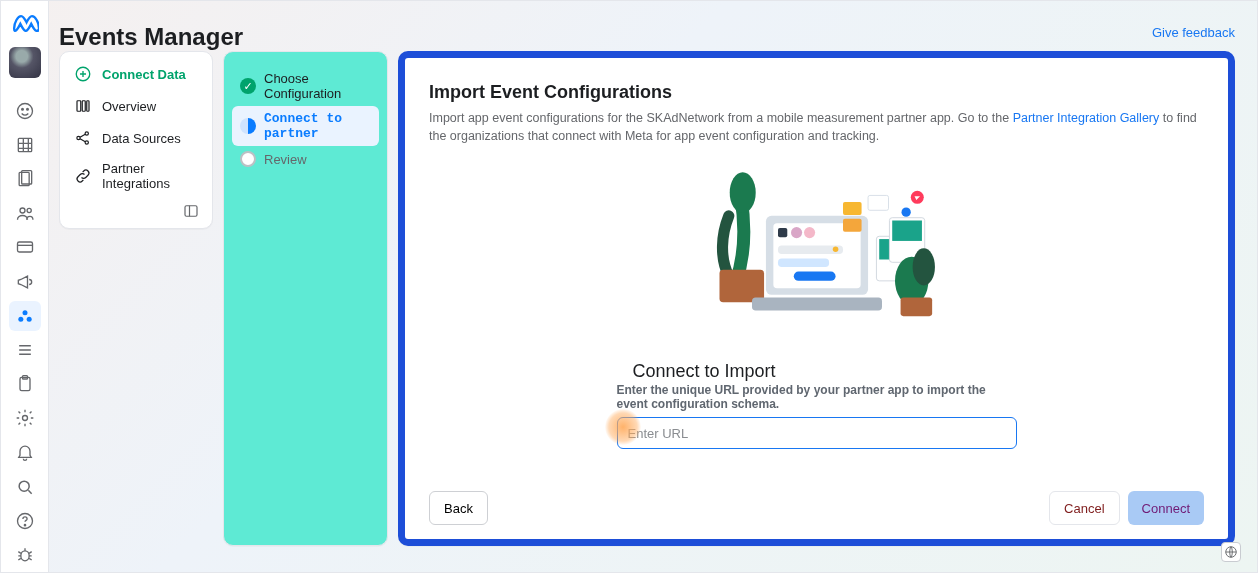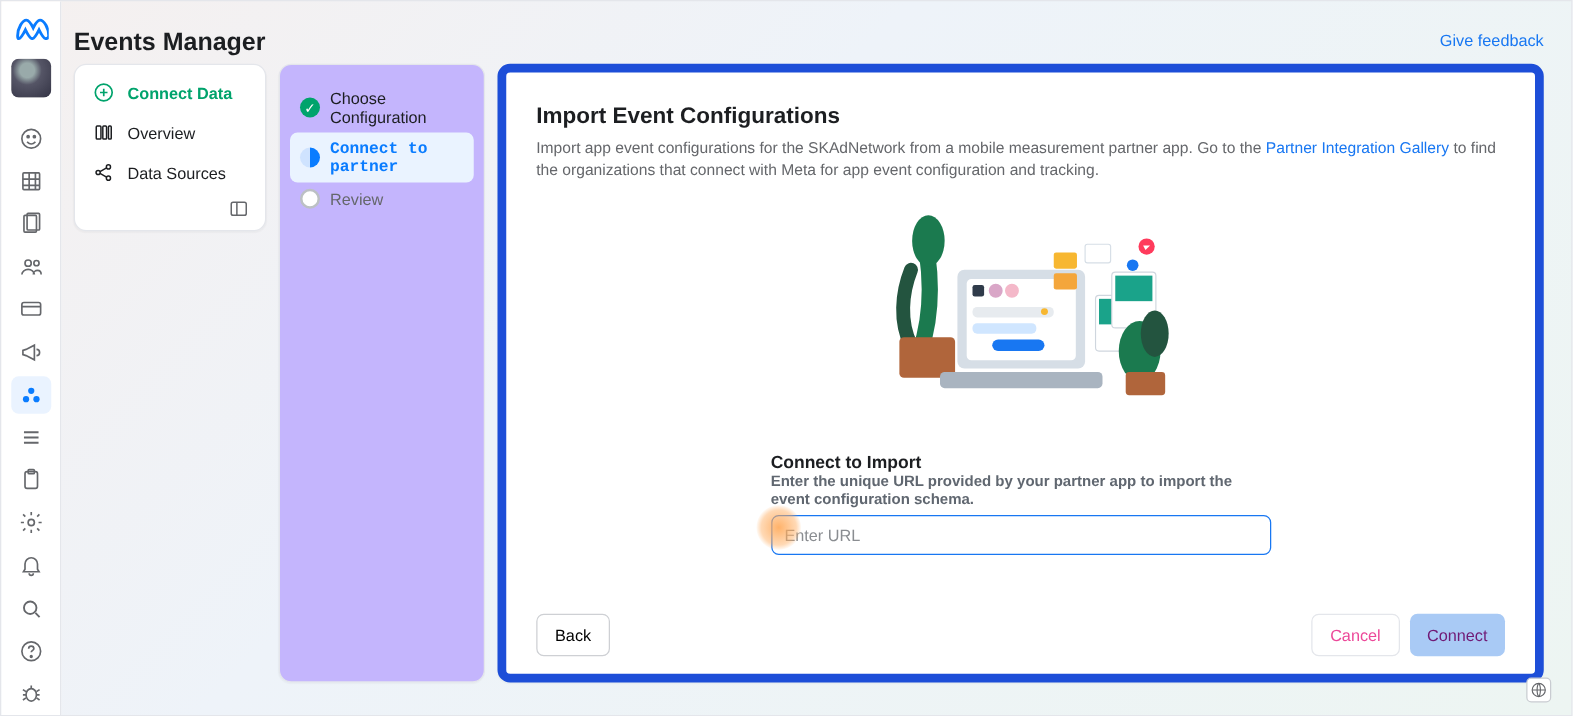--- a/index.html
+++ b/index.html
@@ -23,21 +23,21 @@
   }
   .rail .logo { width:28px; height:28px; display:flex; align-items:center; justify-content:center; margin-bottom:12px;}
   .rail .avatar { width:32px; height:32px; border-radius:6px; background:#444; background-image:radial-gradient(circle at 40% 30%, #9aa 20%, #556 40%, #334 100%); margin-bottom:16px;}
   .rail .ritem { width:32px; height:32px; display:flex; align-items:center; justify-content:center; color:#65676b; margin:2px 0; border-radius:6px; cursor:pointer;}
   .rail .ritem.active { background:#eaf3ff; color:#0a7cff;}
   .rail .ritem svg { width:20px; height:20px; }
   .rail .spacer { flex:1; }
   
   .page-title {
     position:absolute; left:58px; top:22px;
-    font-size:20px; font-weight:700; color:#1c1e21;
+    font-size:24px; font-weight:700; color:#1c1e21;
   }
   .feedback {
     position:absolute; right:22px; top:24px;
     font-size:13px; color:#1877f2; cursor:pointer;
   }
   
   .sidenav {
     position:absolute; left:58px; top:50px;
     width:154px;
     background:#fff; border:1px solid #e4e6eb; border-radius:10px;
@@ -47,21 +47,21 @@
   .sidenav .item { display:flex; align-items:center; gap:10px; padding:7px 8px; font-size:13px; color:#1c1e21; border-radius:6px; cursor:pointer;}
   .sidenav .item.green { color:#00a36c; font-weight:600;}
   .sidenav .item .ic { width:18px; height:18px; display:flex; align-items:center; justify-content:center; color:inherit;}
   .sidenav .item svg { width:18px; height:18px; }
   .sidenav .collapse { display:flex; justify-content:flex-end; padding:4px 6px 0 0;}
   .sidenav .collapse svg{ width:18px;height:18px;color:#65676b;}
   
   .stepper {
     position:absolute; left:222px; top:50px;
     width:165px; height:495px;
-    background:#c4b5fd; border:1px solid #e4e6eb; border-radius:10px;
+    background:#5eead4; border:1px solid #e4e6eb; border-radius:10px;
     padding:14px 8px;
     box-shadow: 0 1px 1px rgba(0,0,0,0.03);
   }
   .step { display:flex; align-items:center; gap:8px; font-size:13px; padding:5px 8px; border-radius:6px;}
   .step .bullet { width:16px; height:16px; border-radius:50%; display:flex; align-items:center; justify-content:center; flex-shrink:0;}
   .step.done .bullet { background:#00a36c; color:#fff; }
   .step.done .bullet::after{ content:"✓"; font-size:11px; }
   .step.active { background:#eaf3ff; color:#0a7cff; font-weight:600;font-family:Liberation Mono, monospace;}
   .step.active .bullet { background: conic-gradient(#0a7cff 0 50%, #cfe3ff 50% 100%); }
   .step.pending .bullet { border:2px solid #bcc0c4; background:#fff;}
@@ -73,39 +73,39 @@
     padding:20px 24px 14px 24px;
     box-shadow: 0 1px 1px rgba(0,0,0,0.03);
     display:flex; flex-direction:column;
   }
   .main h1{ font-size:18px; font-weight:700; margin:4px 0 6px 0;}
   .main .desc { font-size:12.5px; color:#65676b; line-height:1.45; margin-bottom:8px;}
   .main .desc a { color:#1877f2; text-decoration:none; cursor:pointer;}
   .illus { flex:0 0 auto; display:flex; justify-content:center; align-items:center; height:200px;}
   .illus svg { width:260px; height:190px;}
   .connect { width:400px; margin:2px auto 0 auto;}
-  .connect h2 { font-size:14px; font-weight:700; margin:6px 0 0 0;}
+  .connect h2 { font-size:18px; font-weight:400; margin:6px 0 0 16px;}
   .connect .sub { font-size:12px; color:#606770; margin:1px 0 6px 0;font-weight:bold;}
   .url-wrap{ position:relative; }
   .url-input {
     width:100%; height:32px; border:1px solid #1877f2; border-radius:6px;
     padding:0 10px; font-size:13px; outline:none; background:#fff; color:#1c1e21;
   }
   .url-input::placeholder{ color:#8a8d91;}
   .cursor-dot{
     position:absolute; left:-12px; top:-8px; width:36px; height:36px;
     border-radius:50%;
     background: radial-gradient(circle, rgba(255,170,90,0.9) 0%, rgba(255,170,90,0.45) 55%, rgba(255,170,90,0) 72%);
     pointer-events:none;
   }
   .footer { margin-top:auto; display:flex; align-items:center; padding-top:12px;}
   .btn { height:34px; padding:0 14px; font-size:13px; border-radius:6px; cursor:pointer; border:1px solid #ced0d4; background:#fff;}
   .btn.primary { border:none; color:#fff; background:#1877f2;}
   .btn.primary.disabled { background:#a9caf5; color:#701a75; cursor:default;}
-  .btn.ghost.disabled { color:#ec4899; border-color:#e4e6eb; cursor:default;}
+  .btn.ghost.disabled { color:#7f1d1d; border-color:#e4e6eb; cursor:default;}
   .footer .right { margin-left:auto; display:flex; gap:8px;}
   .globe { position:absolute; right:16px; bottom:10px; width:20px; height:20px; border:1px solid #c9ccd1; border-radius:4px; display:flex;align-items:center;justify-content:center;color:#65676b;background:#fff;}
   .globe svg{width:14px;height:14px;}
 </style>
 </head>
 <body>
 
 <div class="rail">
   <div class="logo">
     <svg viewBox="0 0 36 24">
@@ -229,20 +229,28 @@
     <span class="ic">
         <svg viewBox="0 0 24 24" fill="none" stroke="currentColor" stroke-width="1.6">
           <circle cx="6" cy="12" r="2.2"></circle>
           <circle cx="17" cy="6" r="2.2"></circle>
           <circle cx="17" cy="18" r="2.2"></circle>
           <path d="M8 11l7-4M8 13l7 4"></path>
         </svg>
       </span>
     <span>Data Sources</span>
   </div>
+  <div class="item">
+    <span class="ic">
+        <svg viewBox="0 0 24 24" fill="none" stroke="currentColor" stroke-width="1.6">
+          <path d="M10 14a4 4 0 005.66 0l3-3a4 4 0 00-5.66-5.66l-1.5 1.5M14 10a4 4 0 00-5.66 0l-3 3a4 4 0 005.66 5.66l1.5-1.5"></path>
+        </svg>
+      </span>
+    <span>Partner Integrations</span>
+  </div>
   <div class="collapse">
     <svg viewBox="0 0 24 24" fill="none" stroke="currentColor" stroke-width="1.6">
         <rect x="4" y="5" width="16" height="14" rx="2"></rect>
         <path d="M10 5v14"></path>
       </svg>
   </div>
 </div>
 
 <div class="stepper">
   <div class="step done">

